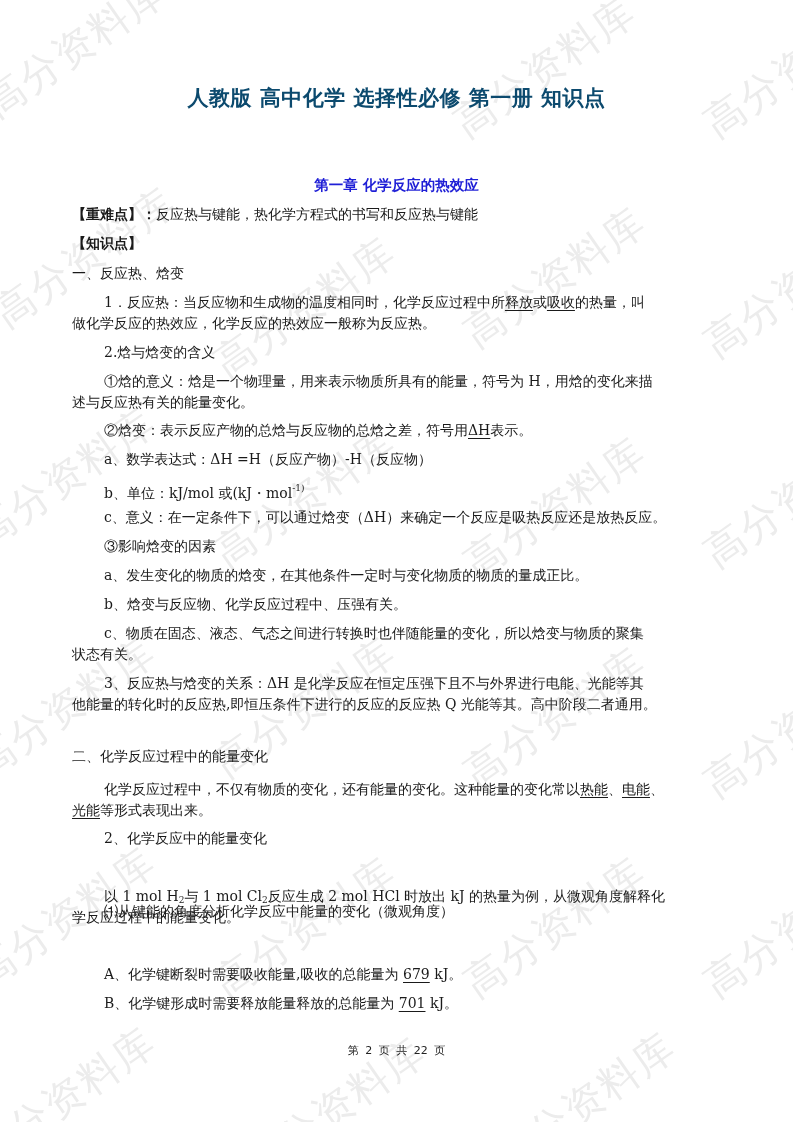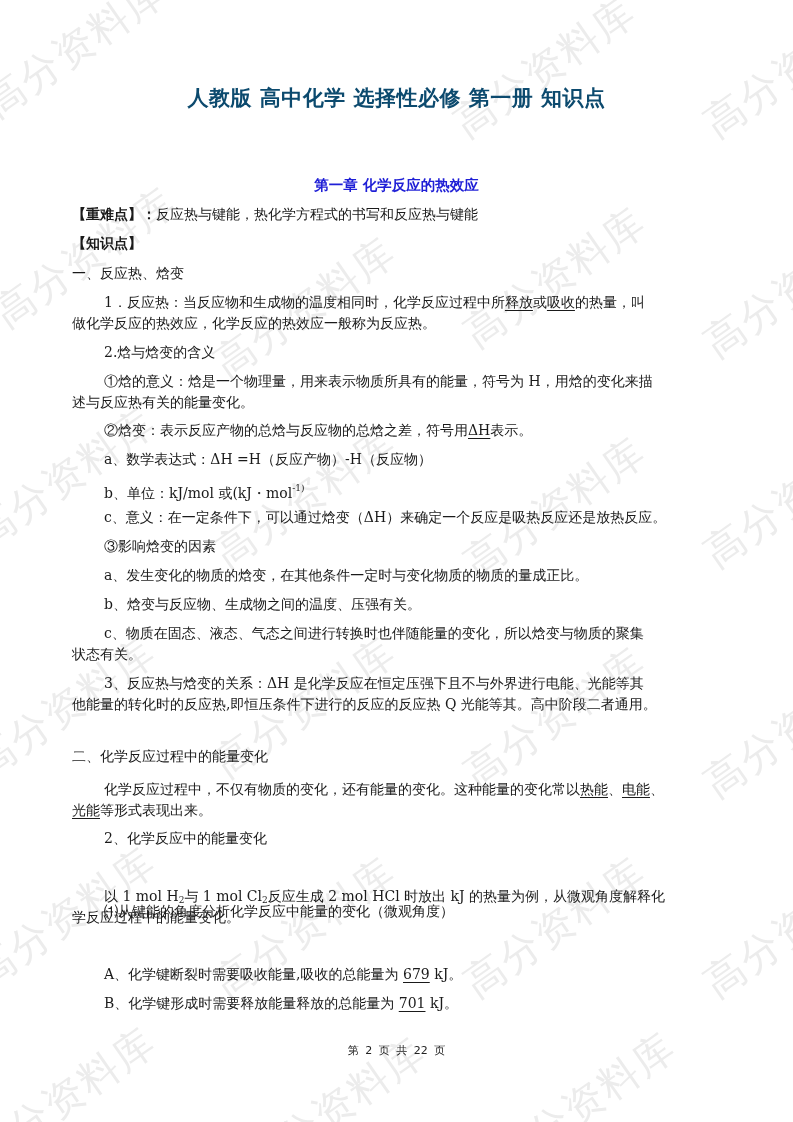--- a/index.html
+++ b/index.html
@@ -94,21 +94,21 @@
   </div>
 
   <div class="line ind" style="top:448px">a、数学表达式：ΔH =H（反应产物）-H（反应物）</div>
   <div class="line ind" style="top:477px">
     <span>b、单位：kJ/mol 或(kJ・mol</span><sup>-1)</sup>
   </div>
   <div class="line ind" style="top:506px">c、意义：在一定条件下，可以通过焓变（ΔH）来确定一个反应是吸热反应还是放热反应。</div>
 
   <div class="line ind" style="top:535px">③影响焓变的因素</div>
   <div class="line ind" style="top:564px">a、发生变化的物质的焓变，在其他条件一定时与变化物质的物质的量成正比。</div>
-  <div class="line ind" style="top:593px">b、焓变与反应物、生成物之间的温度、压强有关。</div>
+  <div class="line ind" style="top:593px">b、焓变与反应物、化学反应过程中、压强有关。</div>
   <div class="line ind" style="top:622px">c、物质在固态、液态、气态之间进行转换时也伴随能量的变化，所以焓变与物质的聚集</div>
   <div class="line" style="top:643px">状态有关。</div>
 
   <div class="line ind" style="top:672px">3、反应热与焓变的关系：ΔH 是化学反应在恒定压强下且不与外界进行电能、光能等其</div>
   <div class="line" style="top:693px">他能量的转化时的反应热,即恒压条件下进行的反应的反应热 Q 光能等其。高中阶段二者通用。</div>
 
   <div class="line" style="top:745px">二、化学反应过程中的能量变化</div>
 
   <div class="line ind" style="top:778px">
     <span>化学反应过程中，不仅有物质的变化，还有能量的变化。这种能量的变化常以</span><span class="u">热能</span><span>、</span><span class="u">电能</span><span>、</span>

